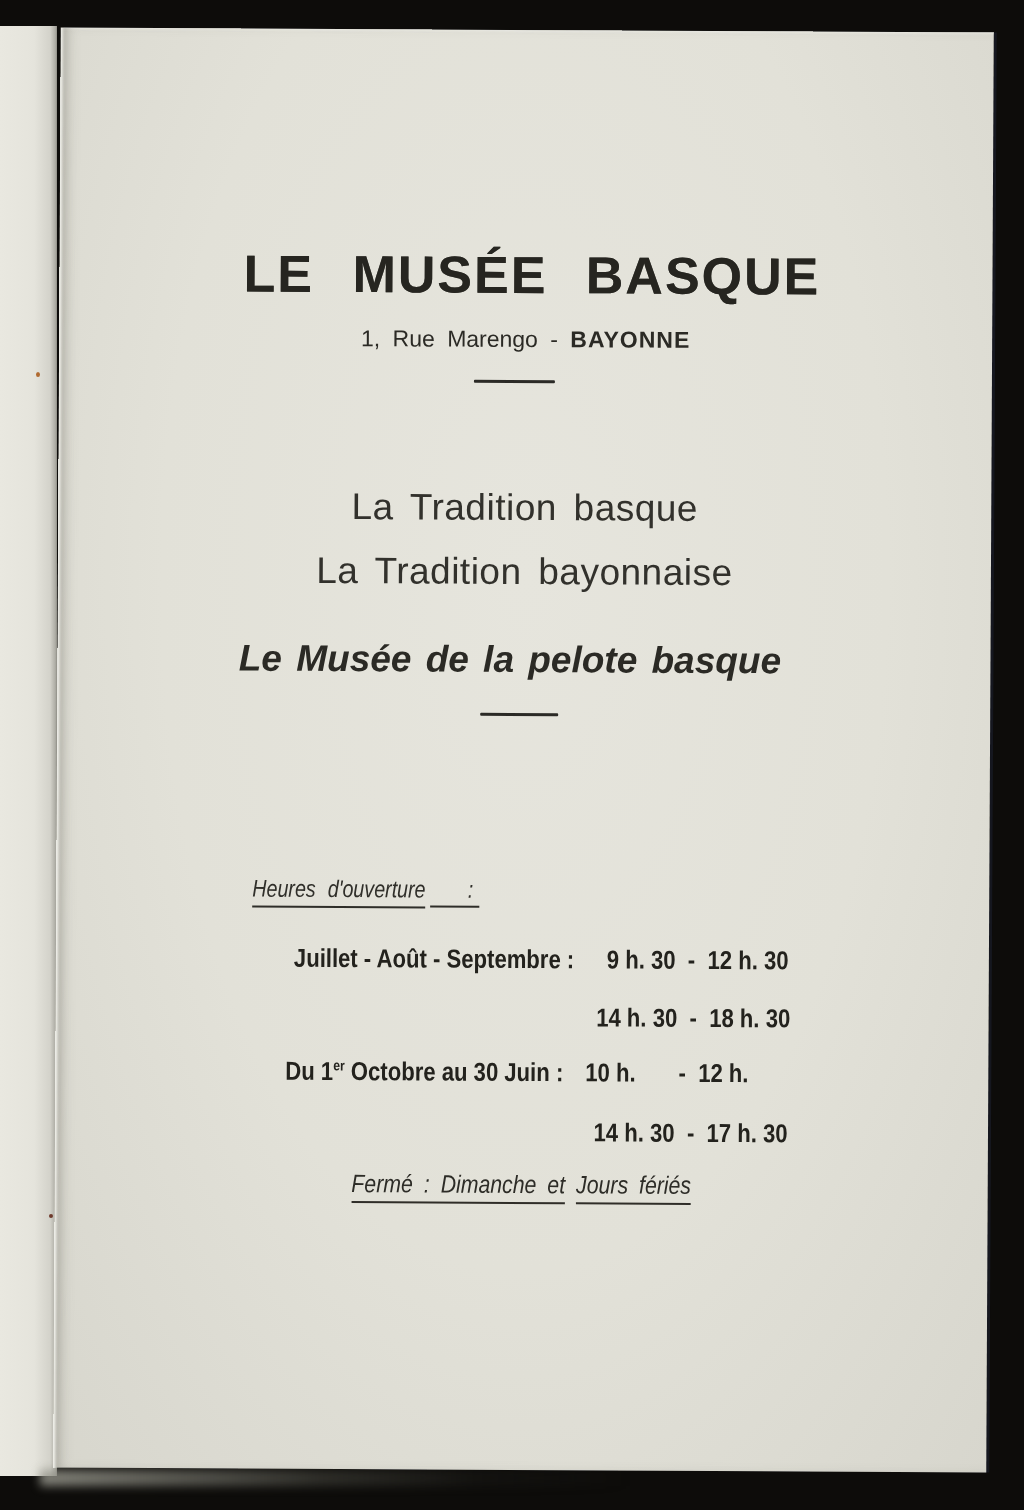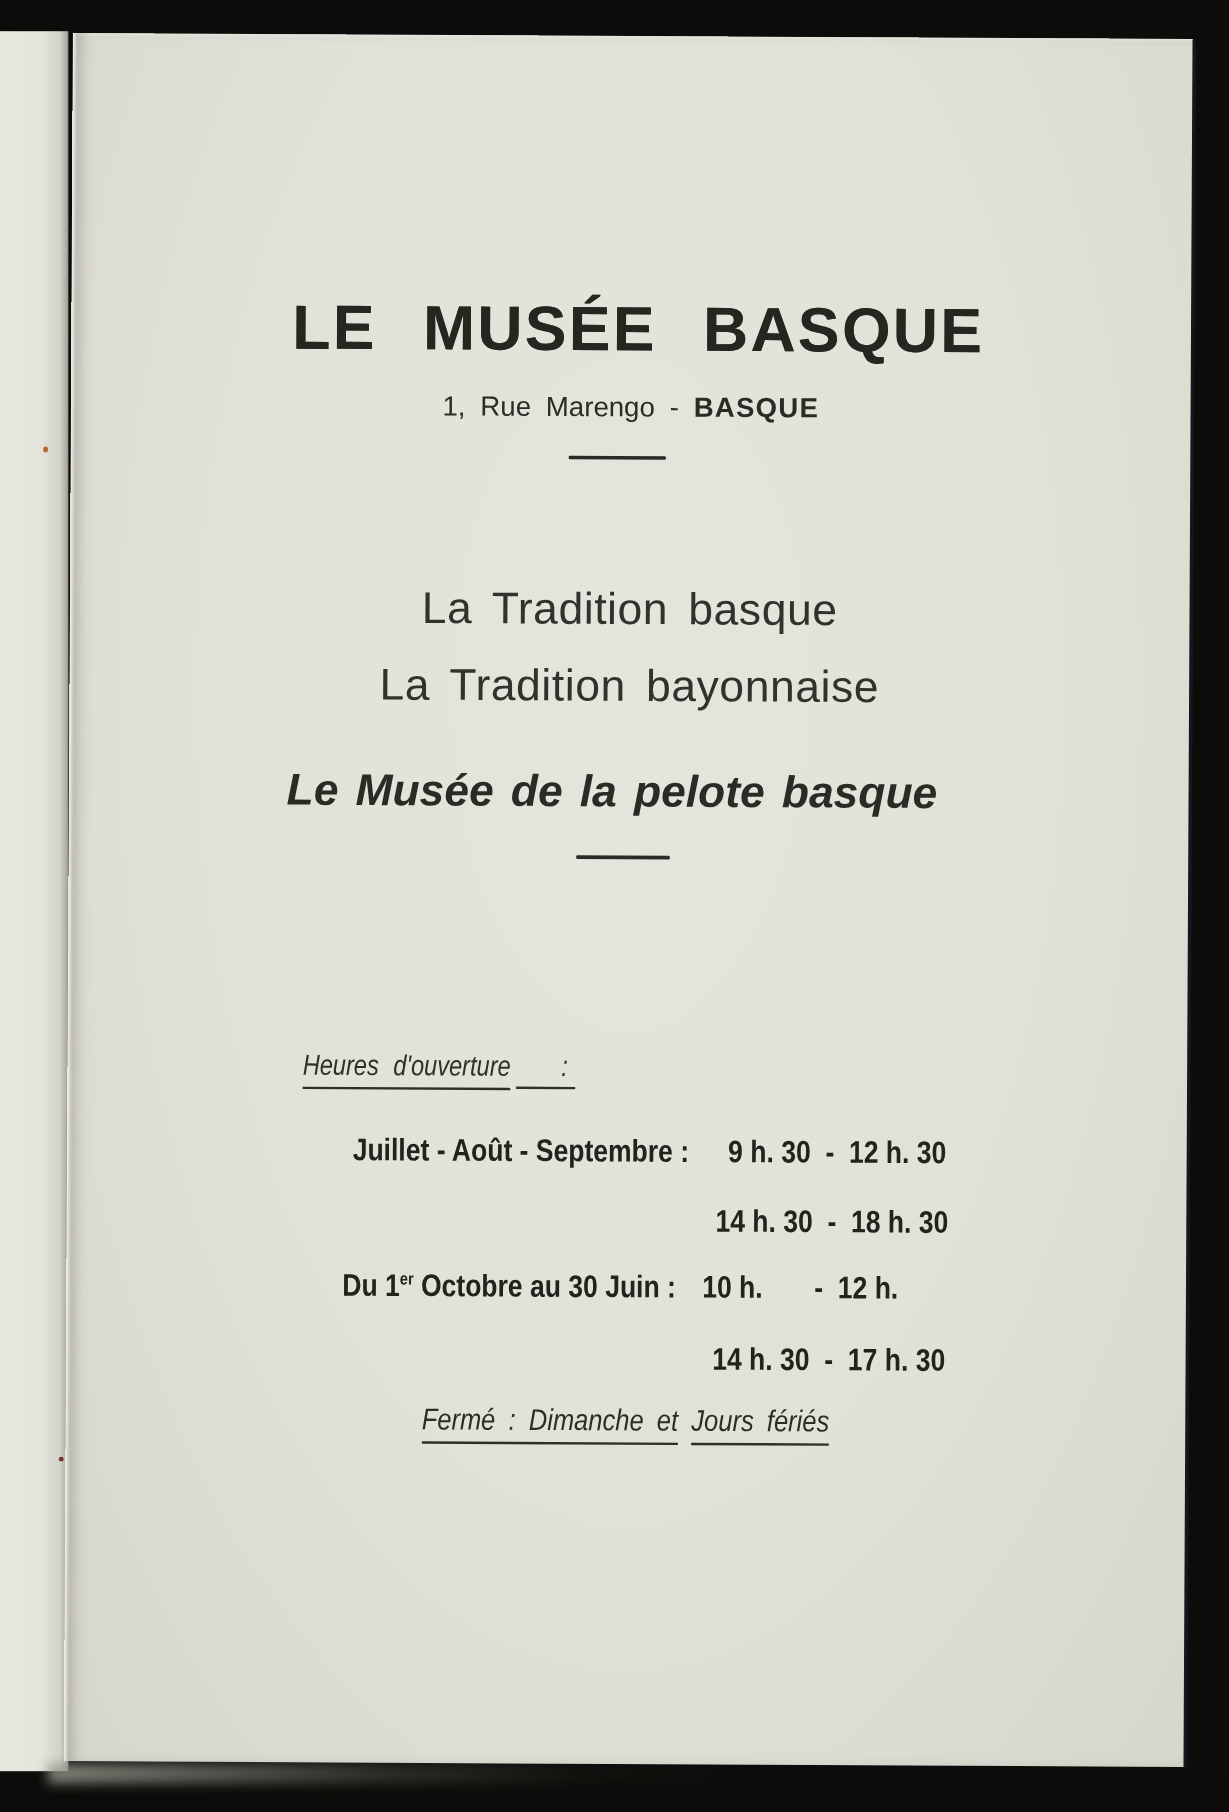--- a/index.html
+++ b/index.html
@@ -118,21 +118,21 @@
   <div class="bottom-shadow"></div>
   <div class="speck speck-1"></div>
   <div class="speck speck-2"></div>
 
   <div class="page">
 
     <h1 class="title">LE MUSÉE BASQUE</h1>
 
     <div class="subtitle">
       <span class="addr">1, Rue Marengo -</span>
-      <span class="city">BASQUE</span>
+      <span class="city">BAYONNE</span>
     </div>
 
     <div class="rule rule-1"></div>
 
     <div class="subject subject-1">La Tradition basque</div>
     <div class="subject subject-2">La Tradition bayonnaise</div>
     <div class="subject-italic">Le Musée de la pelote basque</div>
 
     <div class="rule rule-2"></div>
 

